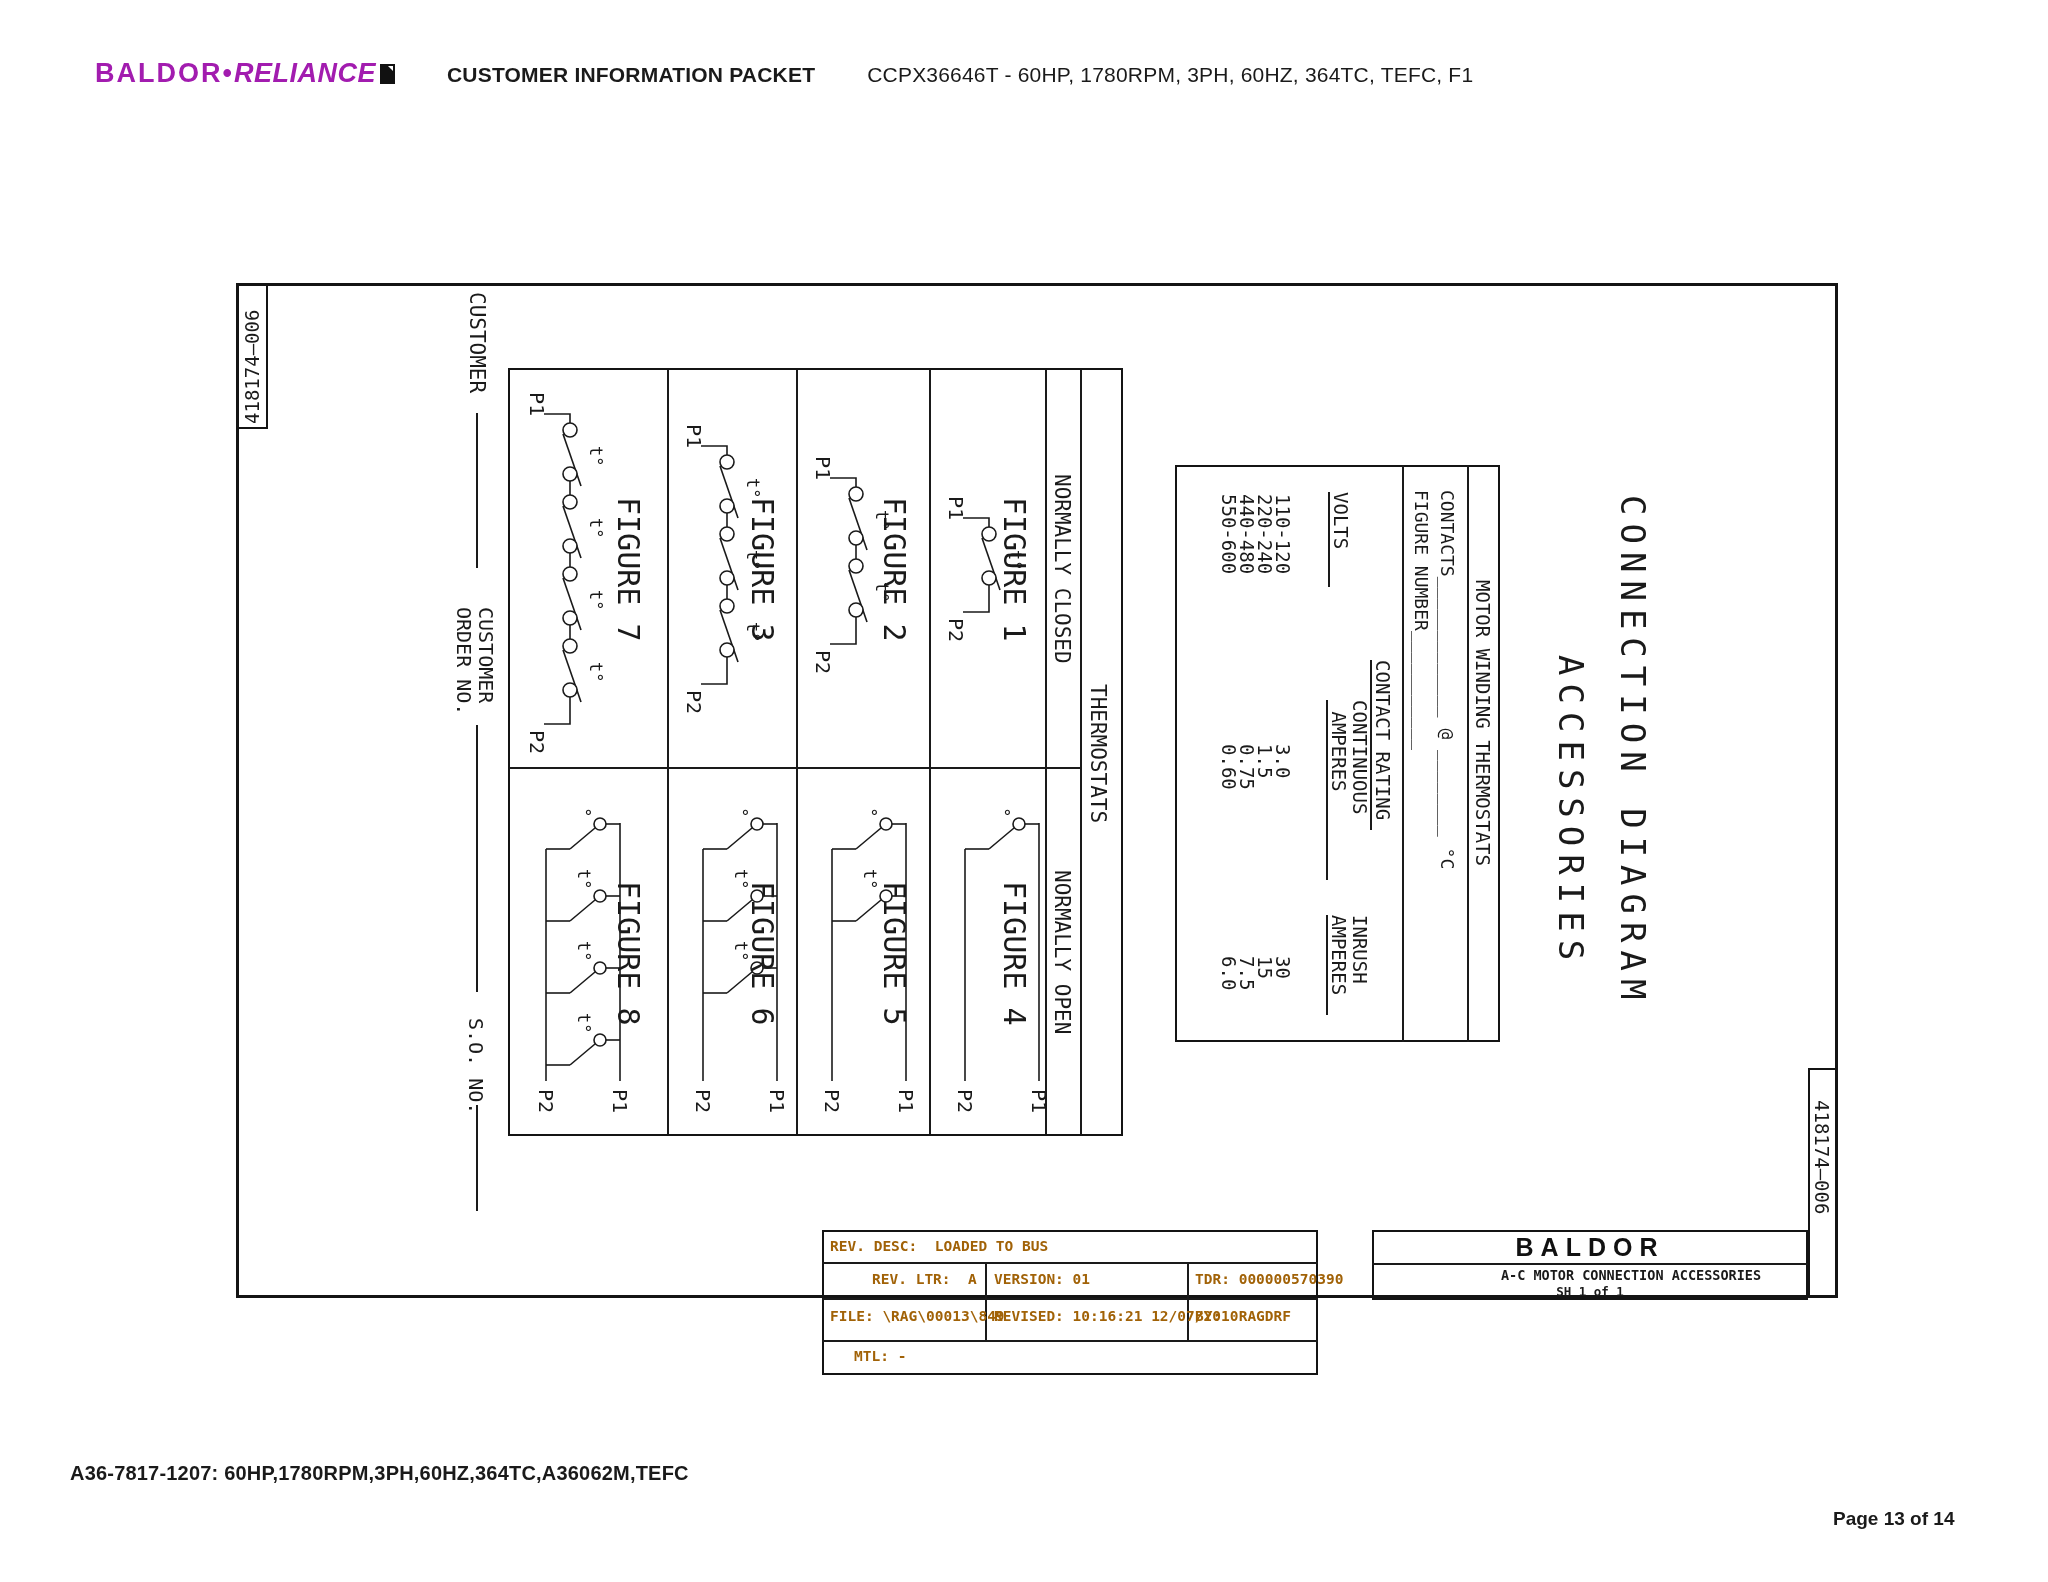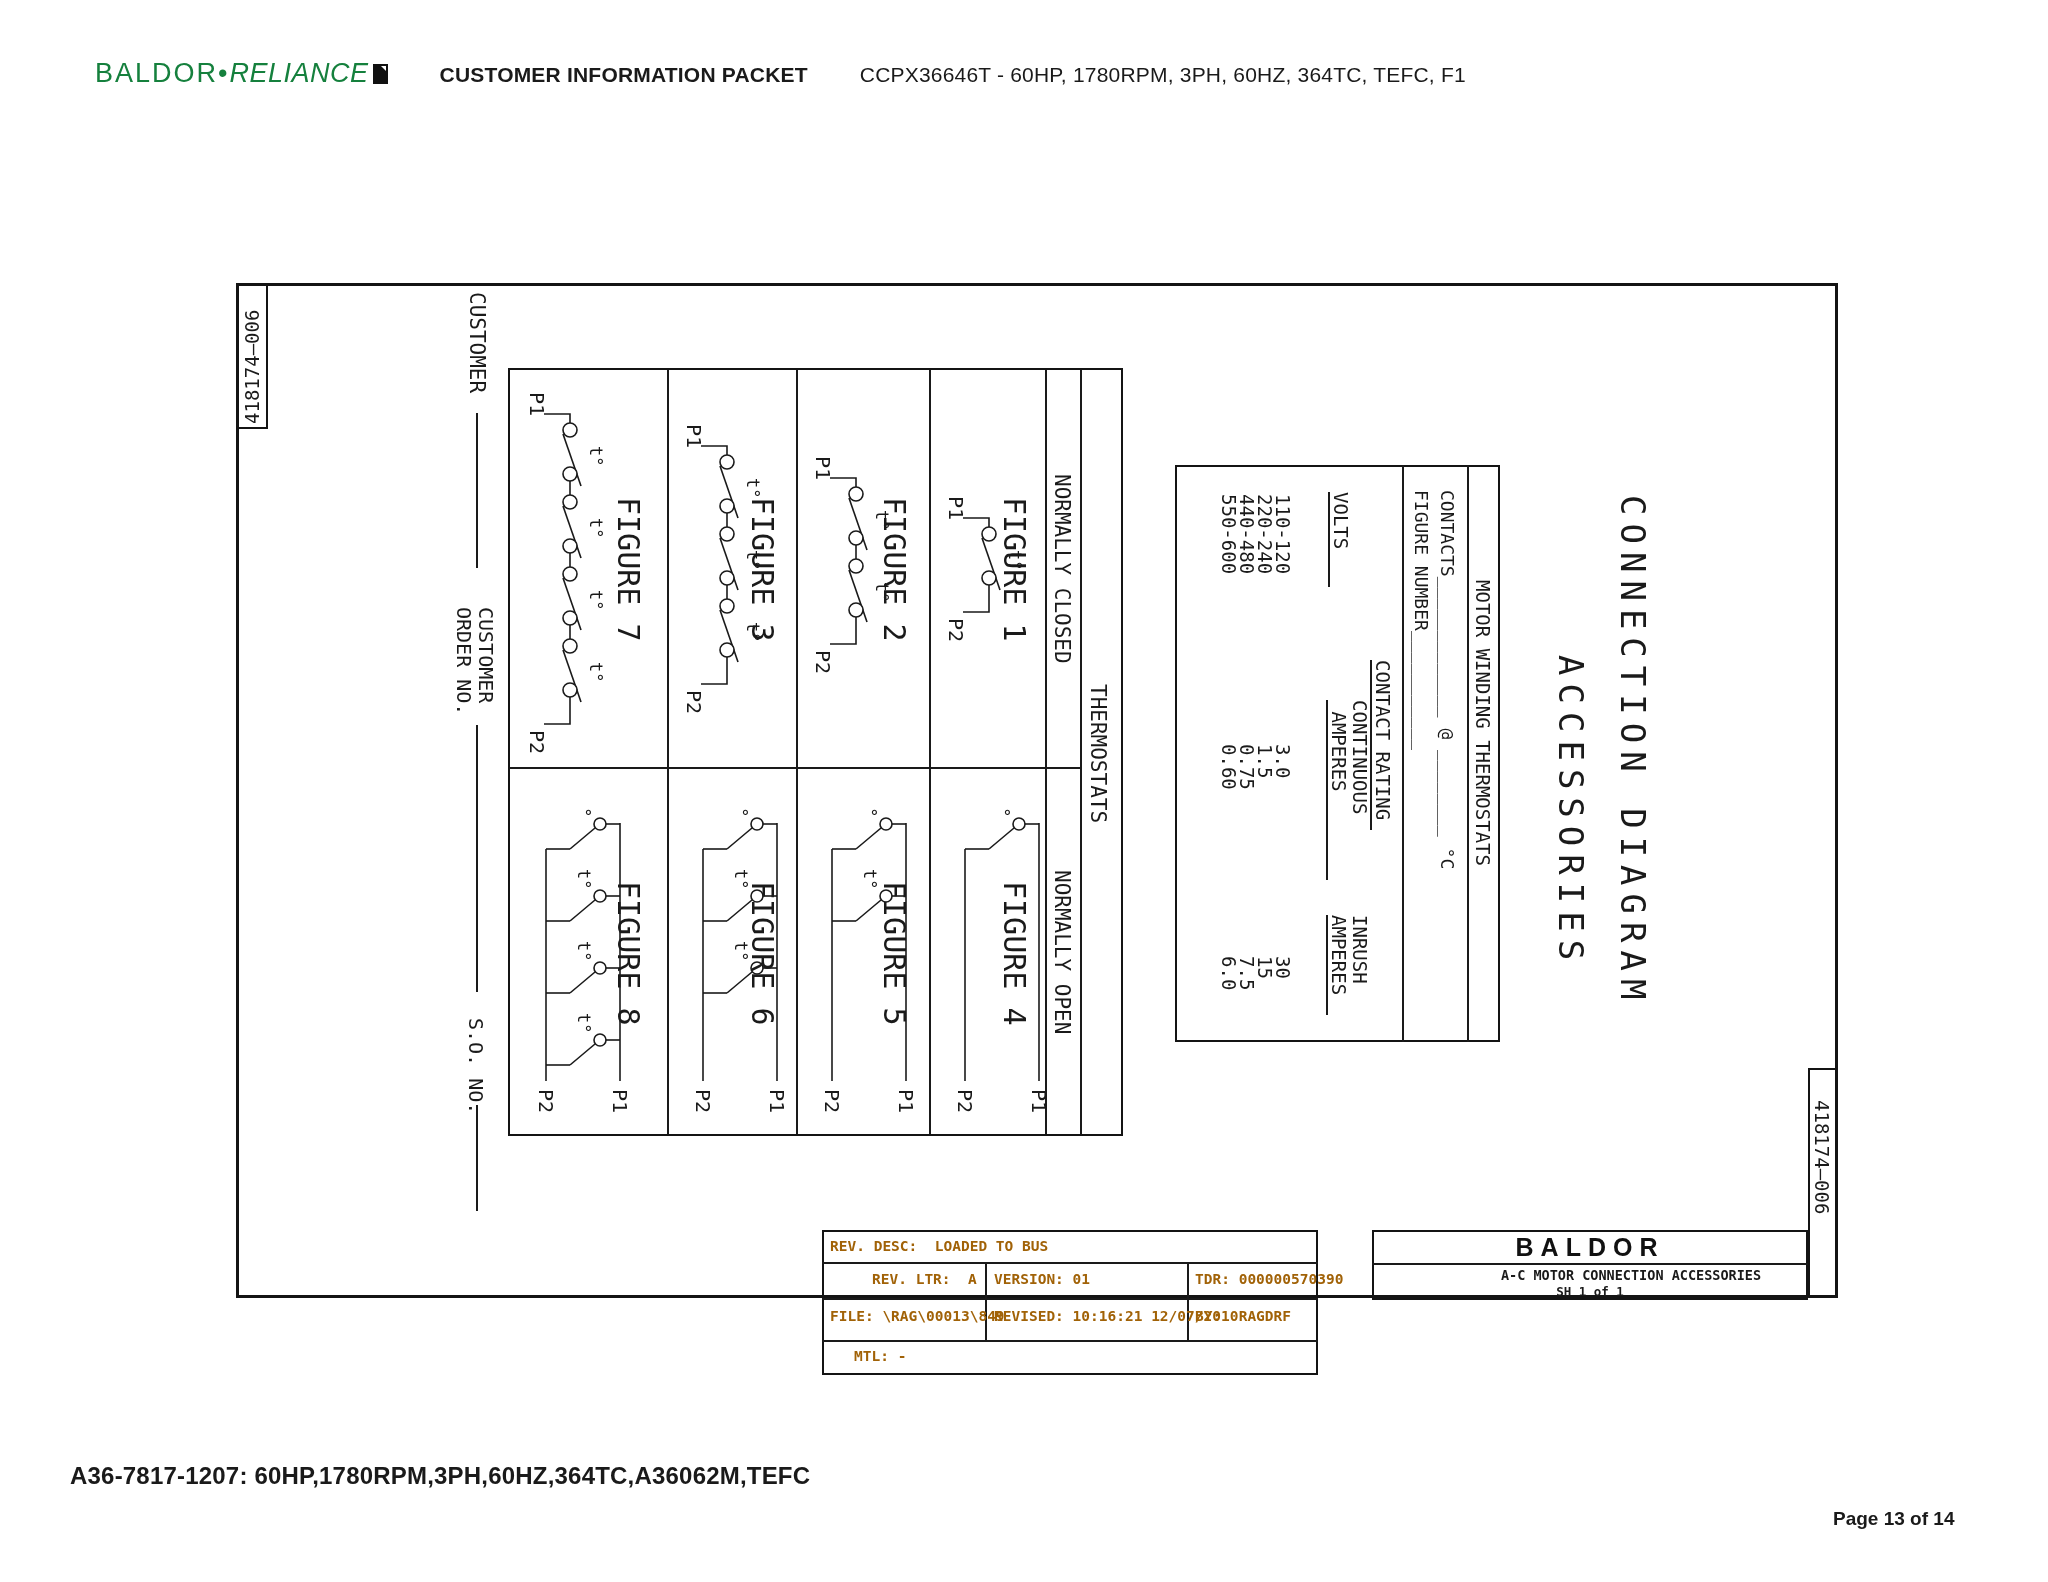--- a/index.html
+++ b/index.html
@@ -8,21 +8,21 @@
   .abs{position:absolute;}
   .mono{font-family:"DejaVu Sans Mono",monospace;color:#1a1a1a;}
   .r90{transform-origin:0 0;transform:rotate(90deg);white-space:pre;line-height:1.05;}
   .rm90{transform-origin:0 0;transform:rotate(-90deg);white-space:pre;line-height:1.05;}
   .vline,.hline{background:#1a1a1a;position:absolute;}
   .frame{border:3px solid #141414;box-sizing:border-box;}
   .thinframe{border:2px solid #141414;box-sizing:border-box;}
   .ul{border-bottom:2px solid #1a1a1a;}
   .tb-cell{position:absolute;font-family:"DejaVu Sans Mono",monospace;font-size:14.5px;
            font-weight:600;letter-spacing:0;color:#a16207;white-space:pre;}
-  .hdr-logo{font-weight:400;font-size:27px;letter-spacing:2px;color:#15803d;}
+  .hdr-logo{font-weight:700;font-size:27px;letter-spacing:2px;color:#a21caf;}
   .hdr-logo .rel{font-style:italic;letter-spacing:0.5px;}
   .logo-box{display:inline-block;width:15px;height:20px;background:#111;margin-left:4px;position:relative;top:2px;}
   .logo-box:after{content:"";position:absolute;right:2px;top:2px;width:0;height:0;
       border-left:5px solid transparent;border-top:5px solid #fff;}
   .fig-label{position:absolute;font-size:30px;}
   svg text{font-family:"DejaVu Sans Mono",monospace;}
 </style>
 </head>
 <body>
 
@@ -281,14 +281,14 @@
 <div class="tb-cell" style="left:994px;top:1308px;">REVISED: 10:16:21 12/07/2010</div>
 <div class="tb-cell" style="left:1195px;top:1308px;">BY:  RAGDRF</div>
 <div class="tb-cell" style="left:854px;top:1348px;text-align:center;">MTL: -</div>
 
 <div class="abs thinframe" style="left:1372px;top:1230px;width:436px;height:70px;"></div>
 <div class="hline" style="left:1372px;top:1263px;width:436px;height:2px;"></div>
 <div class="abs" style="left:1372px;top:1233px;width:436px;text-align:center;font-weight:900;font-size:25px;letter-spacing:7px;color:#111;">BALDOR</div>
 <div class="abs" style="left:1372px;top:1267px;width:436px;text-align:center;font-weight:700;font-size:13.5px;font-family:'DejaVu Sans Mono',monospace;padding-left:41px;">A-C MOTOR CONNECTION ACCESSORIES</div>
 <div class="abs" style="left:1372px;top:1284px;width:436px;text-align:center;font-weight:700;font-size:12.5px;font-family:'DejaVu Sans Mono',monospace;">SH 1 of 1</div>
 
-<div class="abs" style="left:70px;top:1462px;font-size:24px;font-weight:600;letter-spacing:0.2px;">A36-7817-1207: 60HP,1780RPM,3PH,60HZ,364TC,A36062M,TEFC</div>
+<div class="abs" style="left:70px;top:1462px;font-size:20px;font-weight:600;letter-spacing:0.2px;">A36-7817-1207: 60HP,1780RPM,3PH,60HZ,364TC,A36062M,TEFC</div>
 <div class="abs" style="left:1833px;top:1508px;font-size:19px;font-weight:700;">Page 13 of 14</div>
 
 </body></html>

